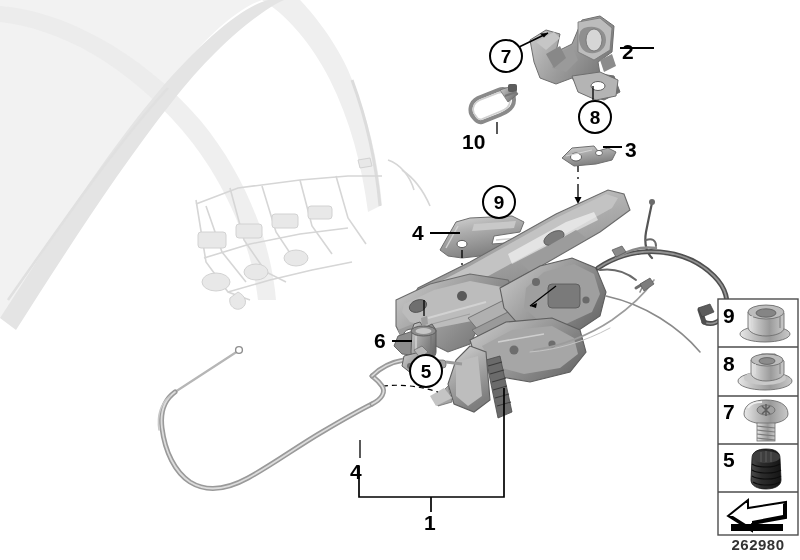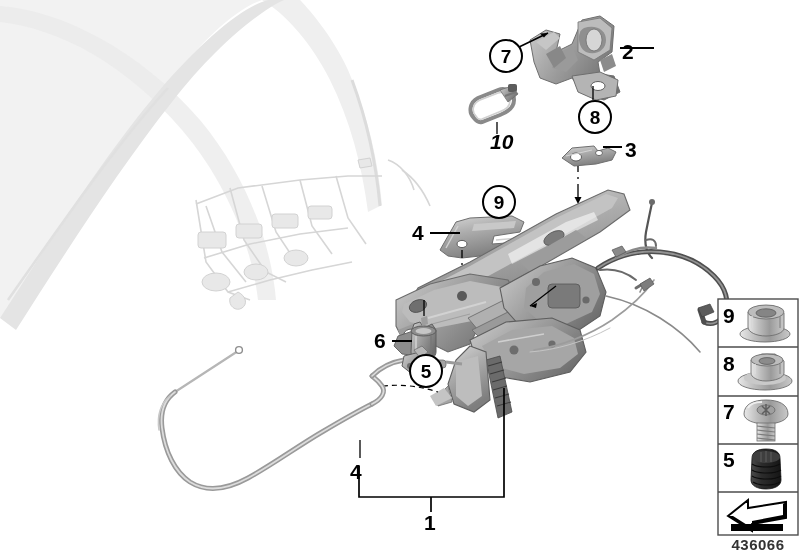--- a/index.html
+++ b/index.html
@@ -370,24 +370,24 @@
   <div class="callout num-circ" style="left:409px;top:354px;">5</div>
 
   <div class="callout num-plain" style="left:374px;top:330px;">6</div>
 
   <div class="callout num-circ" style="left:489px;top:39px;">7</div>
 
   <div class="callout num-circ" style="left:578px;top:100px;">8</div>
 
   <div class="callout num-circ" style="left:482px;top:185px;">9</div>
 
-  <div class="callout num-plain" style="left:490px;top:131px;font-style:italic;">10</div>
+  <div class="callout num-plain" style="left:462px;top:131px;">10</div>
 
   <div class="callout num-plain" style="left:350px;top:461px;">4</div>
 
   <div class="legend-num" style="left:723px;top:304px;">9</div>
   <div class="legend-num" style="left:723px;top:352px;">8</div>
   <div class="legend-num" style="left:723px;top:400px;">7</div>
   <div class="legend-num" style="left:723px;top:448px;">5</div>
 
-  <div id="partno">436066</div>
+  <div id="partno">262980</div>
 
 </div>
 
 </body></html>

